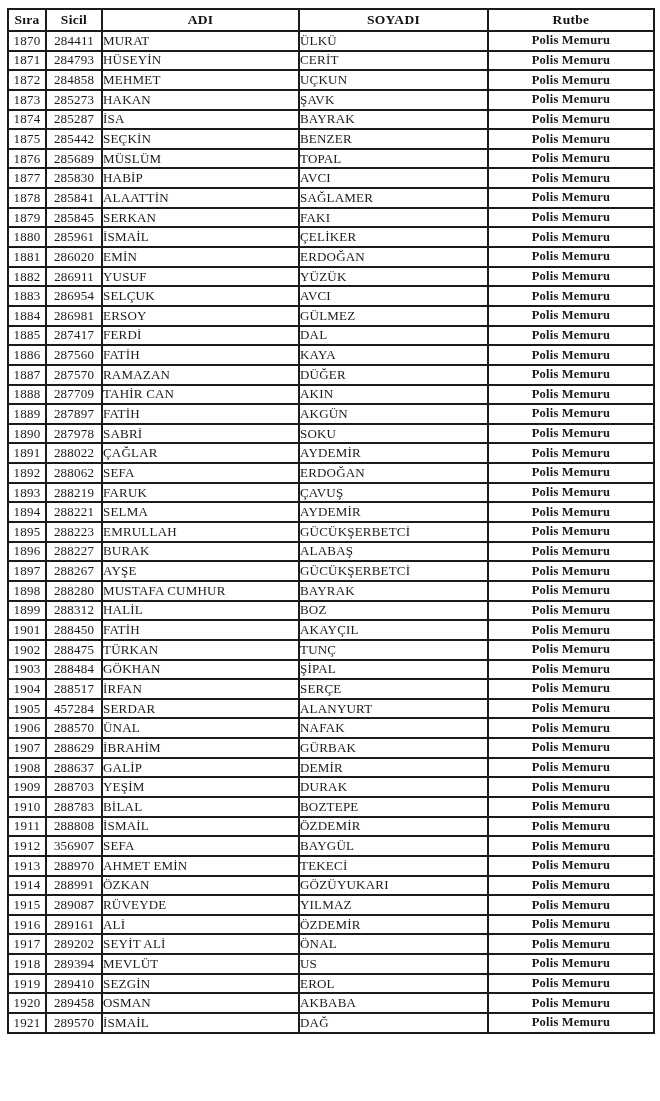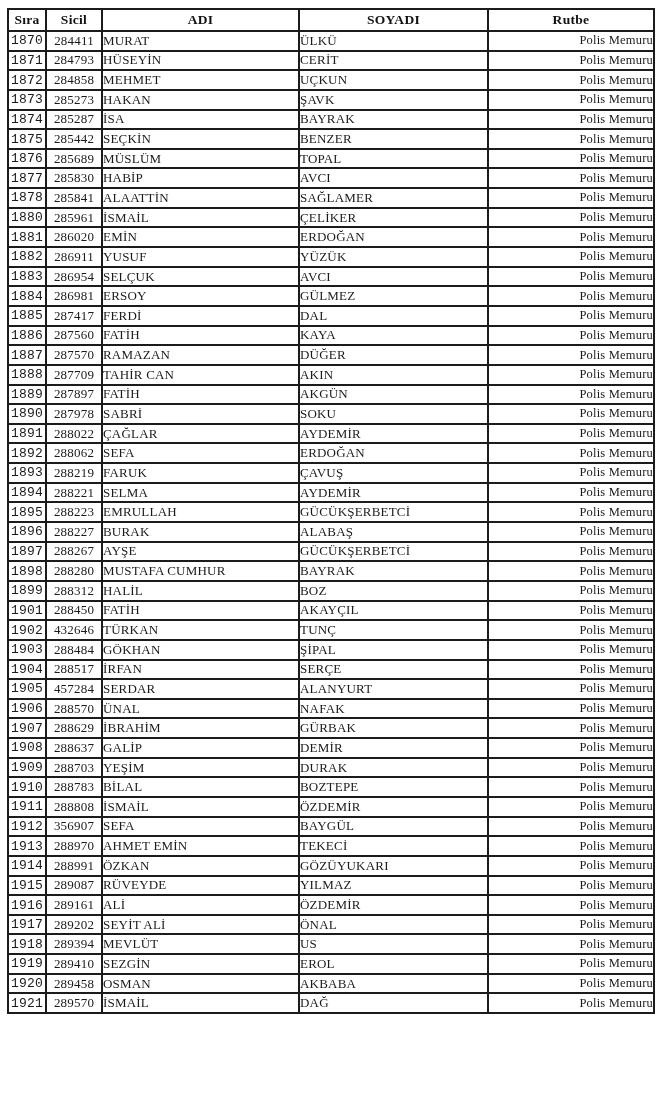--- a/index.html
+++ b/index.html
@@ -58,33 +58,33 @@
     letter-spacing: 0.2px;
     color: #1a1a1a;
   }
   col.c-sira   { width: 38px; }
   col.c-sicil  { width: 56px; }
   col.c-adi    { width: 197px; }
   col.c-soyadi { width: 189px; }
   col.c-rutbe  { width: 166px; }
   td.cell-sira {
     text-align: center;
-    font-family: Liberation Mono, monospace;
   }
   td.cell-sicil {
     text-align: center;
   }
   td.cell-adi, td.cell-soyadi {
     text-align: left;
     padding-left: 4px;
   }
   td.cell-rutbe {
-    text-align: right;
+    text-align: center;
     padding-left: 5px;
     font-size: 12.5px;
+    font-weight: bold;
   }
 </style>
 </head>
 <body>
 
 <div class="scan-page">
   <table class="records">
     <colgroup>
       <col class="c-sira">
       <col class="c-sicil">
@@ -159,20 +159,27 @@
     <td class="cell-rutbe">Polis Memuru</td>
   </tr>
         <tr>
     <td class="cell-sira">1878</td>
     <td class="cell-sicil">285841</td>
     <td class="cell-adi">ALAATTİN</td>
     <td class="cell-soyadi">SAĞLAMER</td>
     <td class="cell-rutbe">Polis Memuru</td>
   </tr>
         <tr>
+    <td class="cell-sira">1879</td>
+    <td class="cell-sicil">285845</td>
+    <td class="cell-adi">SERKAN</td>
+    <td class="cell-soyadi">FAKI</td>
+    <td class="cell-rutbe">Polis Memuru</td>
+  </tr>
+        <tr>
     <td class="cell-sira">1880</td>
     <td class="cell-sicil">285961</td>
     <td class="cell-adi">İSMAİL</td>
     <td class="cell-soyadi">ÇELİKER</td>
     <td class="cell-rutbe">Polis Memuru</td>
   </tr>
         <tr>
     <td class="cell-sira">1881</td>
     <td class="cell-sicil">286020</td>
     <td class="cell-adi">EMİN</td>
@@ -307,21 +314,21 @@
   </tr>
         <tr>
     <td class="cell-sira">1901</td>
     <td class="cell-sicil">288450</td>
     <td class="cell-adi">FATİH</td>
     <td class="cell-soyadi">AKAYÇIL</td>
     <td class="cell-rutbe">Polis Memuru</td>
   </tr>
         <tr>
     <td class="cell-sira">1902</td>
-    <td class="cell-sicil">432646</td>
+    <td class="cell-sicil">288475</td>
     <td class="cell-adi">TÜRKAN</td>
     <td class="cell-soyadi">TUNÇ</td>
     <td class="cell-rutbe">Polis Memuru</td>
   </tr>
         <tr>
     <td class="cell-sira">1903</td>
     <td class="cell-sicil">288484</td>
     <td class="cell-adi">GÖKHAN</td>
     <td class="cell-soyadi">ŞİPAL</td>
     <td class="cell-rutbe">Polis Memuru</td>

